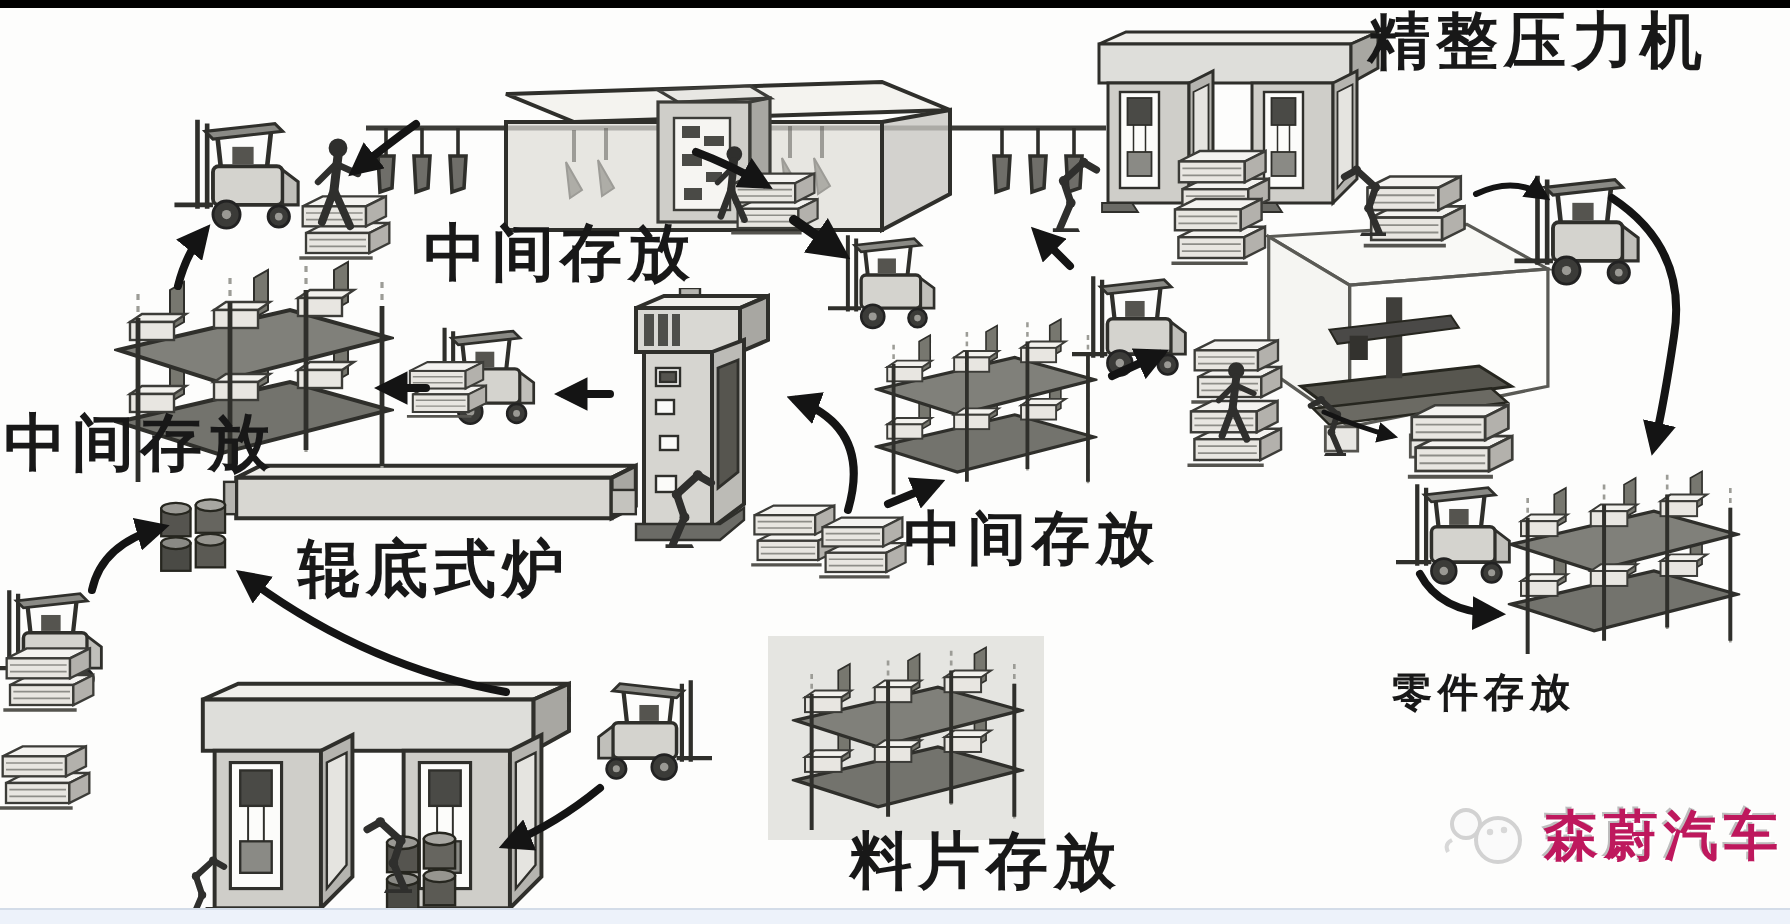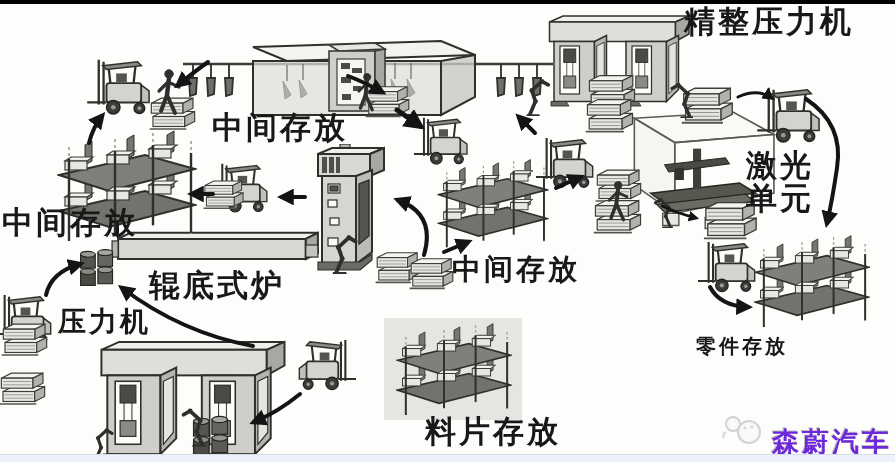--- a/index.html
+++ b/index.html
@@ -7,23 +7,23 @@
           font-family:"DejaVu Sans",sans-serif;}
   .top-bar{position:absolute;top:0;left:0;width:895px;height:4px;background:#000;}
   .bottom-strip{position:absolute;bottom:0;left:0;width:895px;height:7px;background:#edf2fa;border-top:1px solid #d3dce8;}
   .el{position:absolute;}
   .flip{transform:scaleX(-1);}
   .label{position:absolute;font-weight:bold;color:#181818;white-space:nowrap;
          font-family:"DejaVu Serif","Liberation Serif",serif;letter-spacing:3px;line-height:1.05;text-align:center;}
   .label.wrap{white-space:normal;}
   .backdrop{position:absolute;background:#e5e5e1;}
   .watermark{position:absolute;left:722px;top:400px;display:flex;align-items:center;gap:6px;}
-  .watermark .wm-text{font-weight:bold;font-size:27px;letter-spacing:3px;color:#6d28d9;
+  .watermark .wm-text{font-weight:bold;font-size:27px;letter-spacing:3px;color:#be185d;
         font-family:"DejaVu Sans",sans-serif;
-        text-shadow:1px 1px 0 #ffffff,-1px -1px 0 #bdbdbd;margin-top:24px;}
+        text-shadow:1px 1px 0 #ffffff,-1px -1px 0 #bdbdbd;}
 </style>
 </head>
 <body>
 
 <div class="canvas">
 
   <svg width="0" height="0" style="position:absolute" aria-hidden="true">
     <defs>
       <g id="box">
         <path d="M4 9 L42 9 L54 3 L16 3 Z" fill="#f4f3f0" stroke="#3c3c38" stroke-width="1.4"></path>
@@ -380,23 +380,21 @@
       <path d="M253 346 Q182 333 122 288"></path>
       <path d="M300 394 Q278 412 254 422"></path>
       <path d="M46 295 Q51 272 80 264"></path>
     </g>
   </svg>
 
   <div class="label" style="left:212px;top:111px;font-size:31px">中间存放</div>
   <div class="label" style="left:684px;top:5px;font-size:31px">精整压力机</div>
   <div class="label" style="left:2px;top:206px;font-size:31px">中间存放</div>
   <div class="label" style="left:149px;top:269px;font-size:31px">辊底式炉</div>
-  <div class="label" style="left:58px;top:307px;font-size:28px">压力机</div>
   <div class="label" style="left:452px;top:254px;font-size:29px">中间存放</div>
-  <div class="label wrap" style="left:744px;top:149px;font-size:31px;width:72px">激光单元</div>
   <div class="label" style="left:696px;top:336px;font-size:20px">零件存放</div>
   <div class="label" style="left:425px;top:415px;font-size:31px">料片存放</div>
 
   <div class="watermark">
     <svg width="44" height="36" viewBox="0 0 44 36">
       <circle cx="11" cy="12" r="7" fill="#fafafa" stroke="#d2d2d2" stroke-width="2"></circle>
       <circle cx="27" cy="20" r="11" fill="#fafafa" stroke="#d2d2d2" stroke-width="2"></circle>
       <circle cx="23" cy="16" r="1.6" fill="#d8d8d8"></circle>
         <circle cx="30" cy="15" r="1.6" fill="#d8d8d8"></circle>
       <path d="M4 20 q-4 2 -2 6" stroke="#d8d8d8" stroke-width="2" fill="none"></path>

